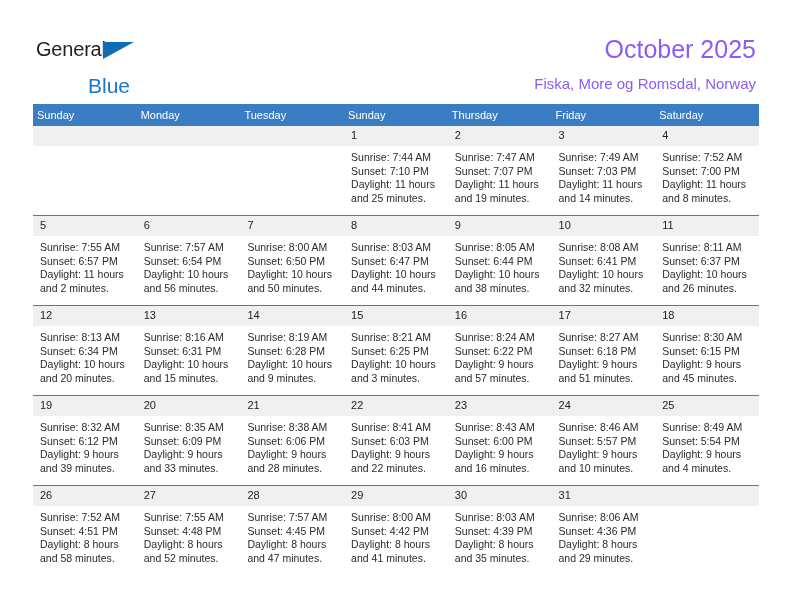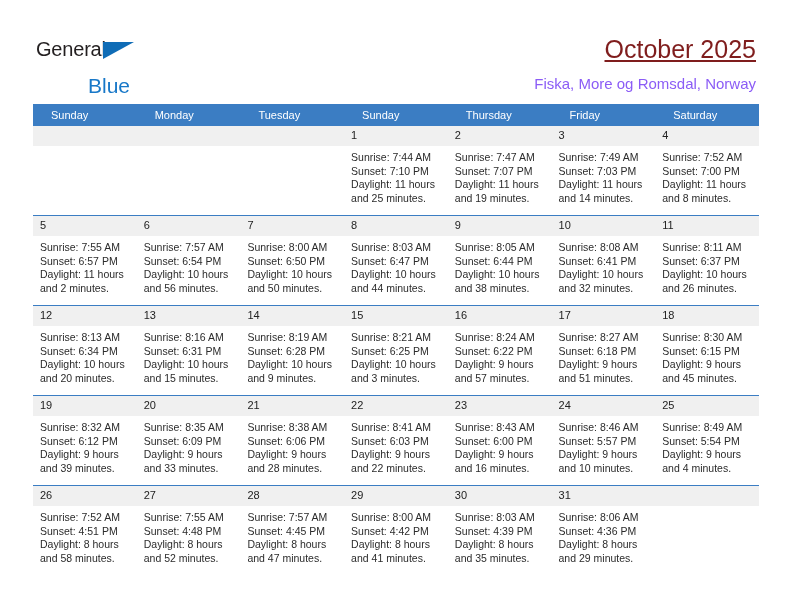--- a/index.html
+++ b/index.html
@@ -61,25 +61,24 @@
     font-size: 21px;
     color: #1878c8;
     line-height: 23px;
   }
 
   .title {
     position: absolute;
     right: 36px;
     top: 34px;
     font-size: 25px;
-    color: #7f1d1d;
+    color: #8b5cf6;
     text-align: right;
     line-height: 30px;
     white-space: nowrap;
-    text-decoration: underline;
   }
   .subtitle {
     position: absolute;
     right: 36px;
     top: 76px;
     font-size: 15px;
     color: #8b5cf6;
     text-align: right;
     line-height: 16px;
     white-space: nowrap;
@@ -95,21 +94,21 @@
     table-layout: fixed;
   }
   .calendar col { width: 103.71px; }
 
   thead th {
     background: #3b7dc3;
     color: #ffffff;
     font-size: 11px;
     font-weight: normal;
     text-align: left;
-    padding: 5px 0 5px 18px;
+    padding: 5px 0 5px 4px;
     height: 12px;
     line-height: 12px;
     border: none;
   }
 
   tbody td {
     vertical-align: top;
     padding: 0;
     border-top: 1px solid #3b7dc3;
     height: 89px;

